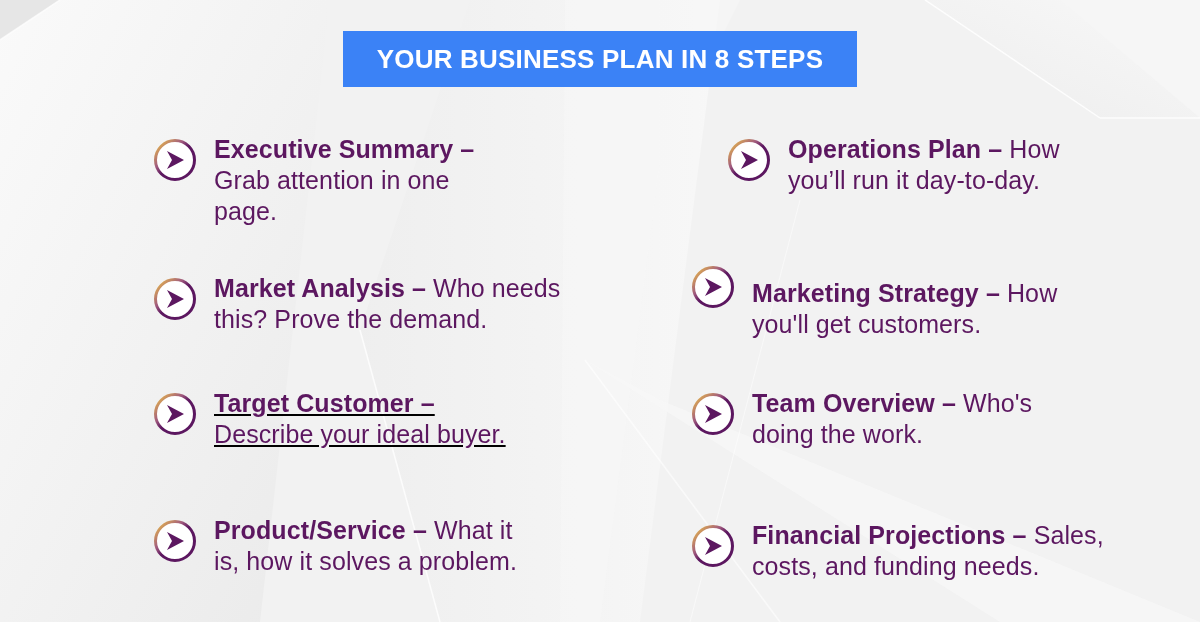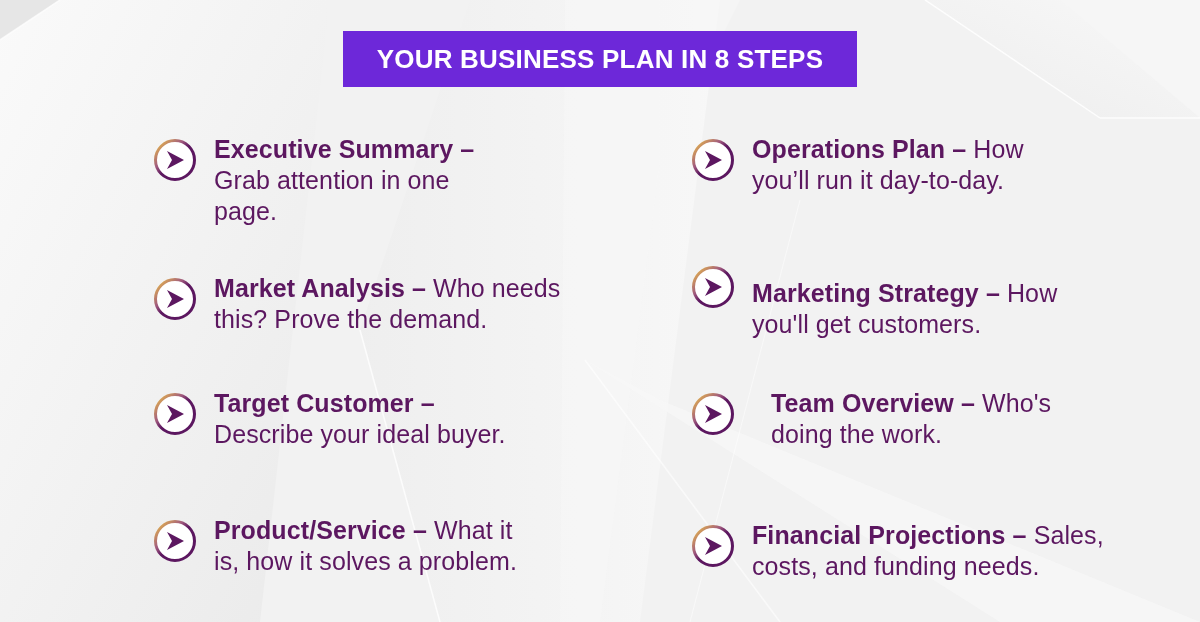--- a/index.html
+++ b/index.html
@@ -5,21 +5,21 @@
   html, body { margin: 0; padding: 0; }
   body {
     width: 1200px; height: 622px; overflow: hidden; position: relative;
     background: #f1f1f1;
     font-family: "Liberation Sans", sans-serif;
   }
   .bg { position: absolute; inset: 0; overflow: hidden; z-index: 0; }
   .bg svg { position: absolute; inset: 0; }
   .title-banner {
     position: absolute; left: 343px; top: 31px; width: 514px; height: 56px;
-    background: #6d28d9;
+    background: #3b82f6;
     color: #ffffff; font-weight: bold; font-size: 26px;
     display: flex; align-items: center; justify-content: center;
     letter-spacing: 0.2px; z-index: 2;
   }
   .step {
     position: absolute; display: flex; align-items: flex-start; z-index: 2;
   }
   .icon {
     width: 44px; height: 44px; flex: 0 0 44px; margin-right: 17px; margin-top: 4px;
   }
@@ -100,21 +100,21 @@
         </defs>
         <circle cx="22" cy="22" r="19.5" fill="#ffffff" stroke="url(#ig2)" stroke-width="3"></circle>
         <path d="M14 13 L31 22 L14 31 L19 22 Z" fill="#5c1760"></path>
       </svg>
   </span>
   <div class="step-text" style="width:385px;">
     <span class="step-title">Market Analysis –</span><span class="step-desc"> Who needs this? Prove the demand.</span>
   </div>
 </div>
 
-<div class="step" style="left:153px; top:388px;">
+<div class="step" style="left:153px; top:388px;text-decoration:underline;">
   <span class="icon">
     <svg width="44" height="44" viewBox="0 0 44 44">
         <defs>
           <linearGradient id="ig3" x1="0" y1="0" x2="1" y2="1">
             <stop offset="0" stop-color="#f2c744"></stop>
             <stop offset="0.35" stop-color="#a05a7e"></stop>
             <stop offset="0.5" stop-color="#5c1760"></stop>
           </linearGradient>
         </defs>
         <circle cx="22" cy="22" r="19.5" fill="#ffffff" stroke="url(#ig3)" stroke-width="3"></circle>
@@ -138,21 +138,21 @@
         </defs>
         <circle cx="22" cy="22" r="19.5" fill="#ffffff" stroke="url(#ig4)" stroke-width="3"></circle>
         <path d="M14 13 L31 22 L14 31 L19 22 Z" fill="#5c1760"></path>
       </svg>
   </span>
   <div class="step-text" style="width:320px;">
     <span class="step-title">Product/Service –</span><span class="step-desc"> What it is, how it solves a problem.</span>
   </div>
 </div>
 
-<div class="step" style="left:691px; top:134px;">
+<div class="step" style="left:727px; top:134px;">
   <span class="icon">
     <svg width="44" height="44" viewBox="0 0 44 44">
         <defs>
           <linearGradient id="ig5" x1="0" y1="0" x2="1" y2="1">
             <stop offset="0" stop-color="#f2c744"></stop>
             <stop offset="0.35" stop-color="#a05a7e"></stop>
             <stop offset="0.5" stop-color="#5c1760"></stop>
           </linearGradient>
         </defs>
         <circle cx="22" cy="22" r="19.5" fill="#ffffff" stroke="url(#ig5)" stroke-width="3"></circle>
@@ -176,21 +176,21 @@
         </defs>
         <circle cx="22" cy="22" r="19.5" fill="#ffffff" stroke="url(#ig6)" stroke-width="3"></circle>
         <path d="M14 13 L31 22 L14 31 L19 22 Z" fill="#5c1760"></path>
       </svg>
   </span>
   <div class="step-text" style="width:345px;margin-top:17px;">
     <span class="step-title">Marketing Strategy –</span><span class="step-desc"> How you'll get customers.</span>
   </div>
 </div>
 
-<div class="step" style="left:691px; top:388px;gap:19px;">
+<div class="step" style="left:691px; top:388px;">
   <span class="icon">
     <svg width="44" height="44" viewBox="0 0 44 44">
         <defs>
           <linearGradient id="ig7" x1="0" y1="0" x2="1" y2="1">
             <stop offset="0" stop-color="#f2c744"></stop>
             <stop offset="0.35" stop-color="#a05a7e"></stop>
             <stop offset="0.5" stop-color="#5c1760"></stop>
           </linearGradient>
         </defs>
         <circle cx="22" cy="22" r="19.5" fill="#ffffff" stroke="url(#ig7)" stroke-width="3"></circle>

